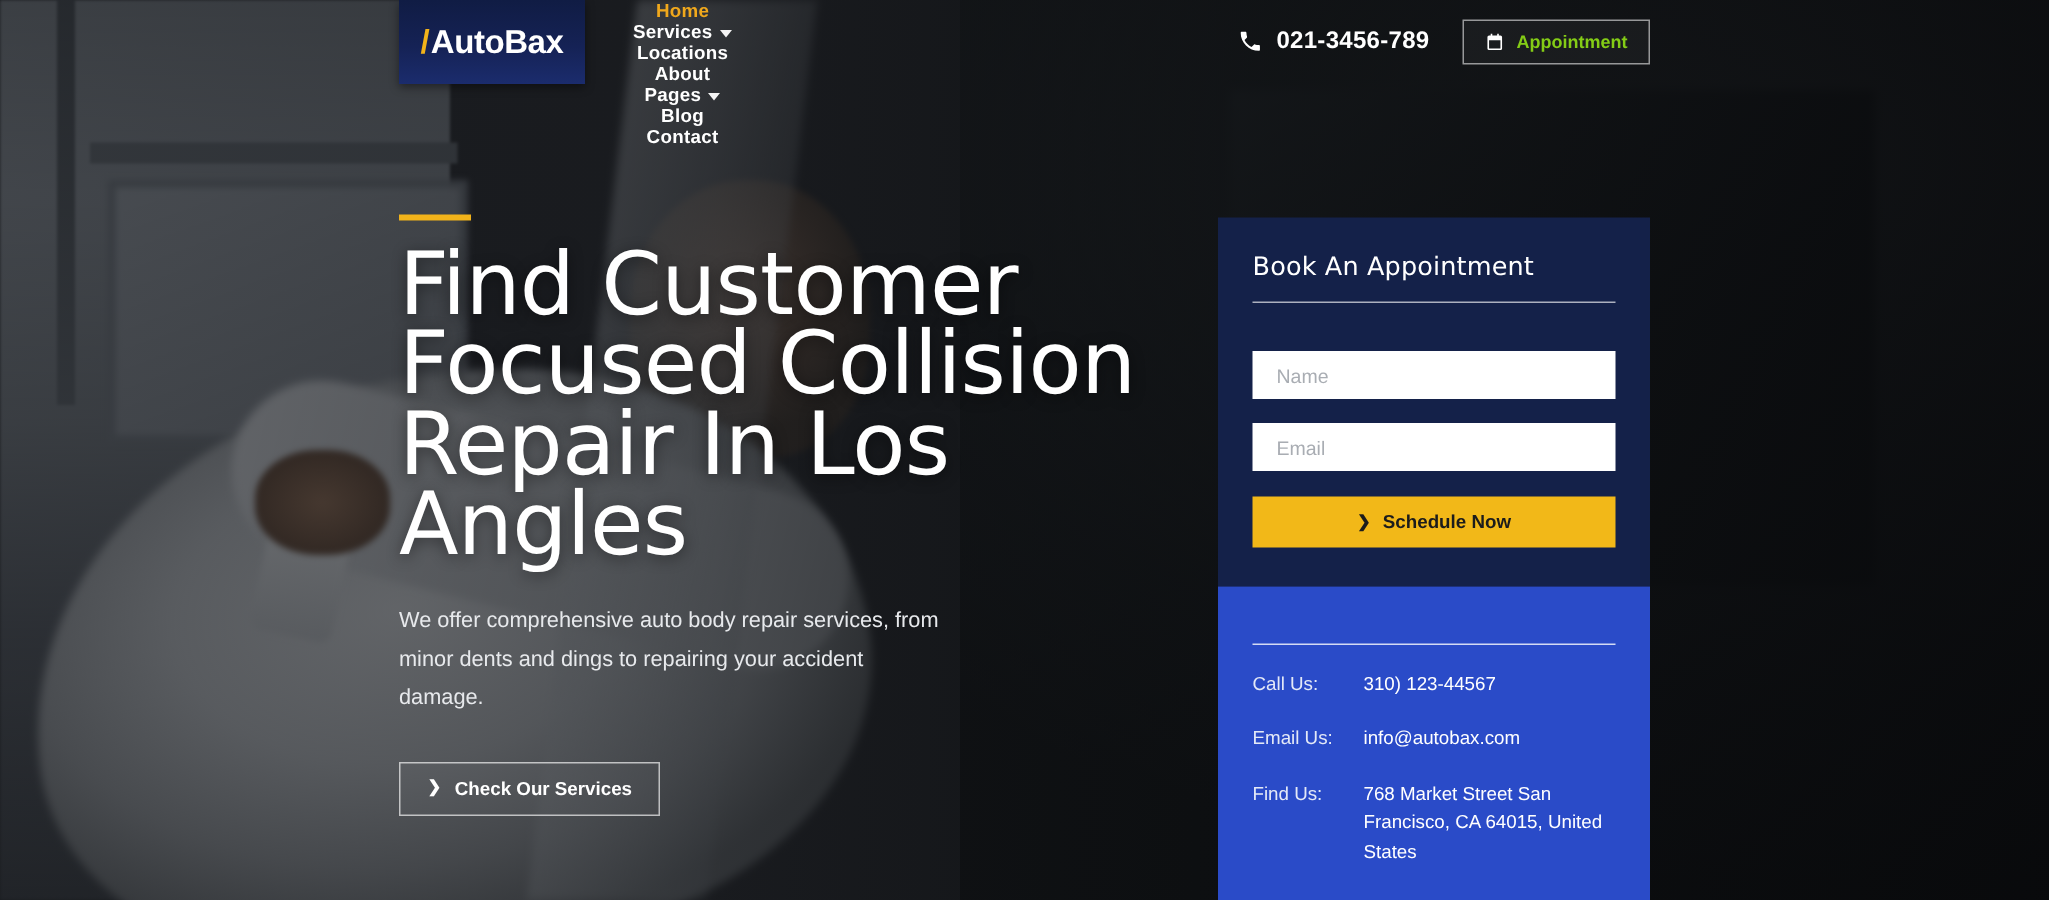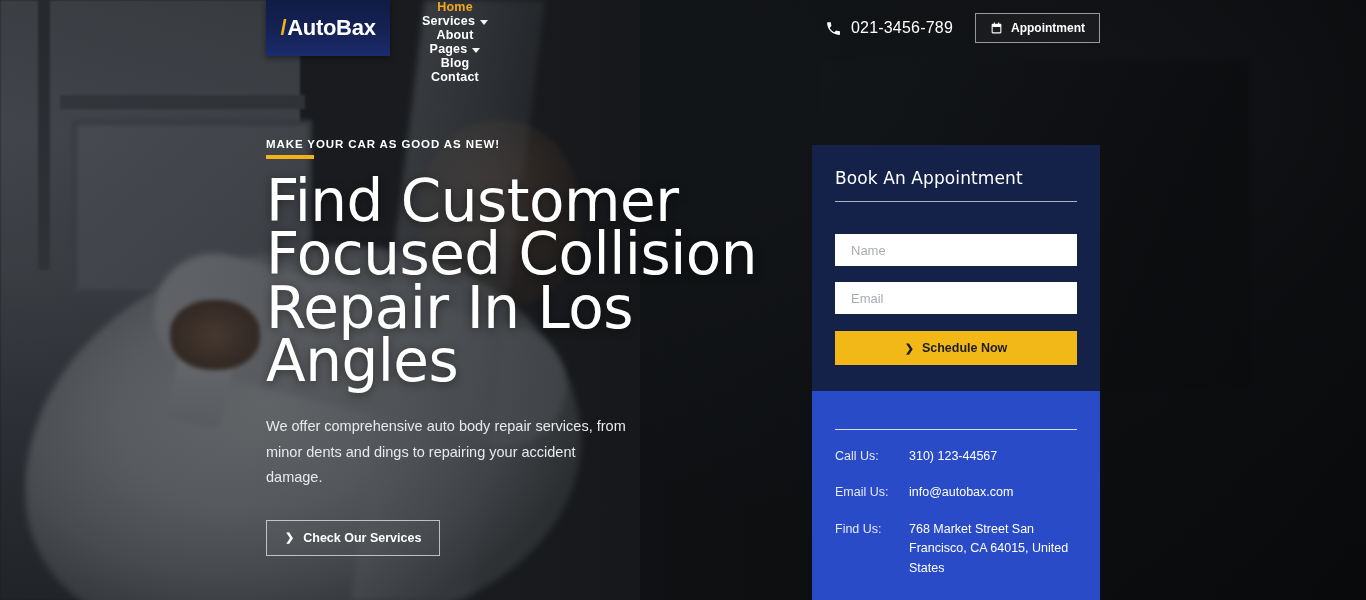--- a/index.html
+++ b/index.html
@@ -140,30 +140,30 @@
     border-right:4px solid transparent;
     border-top:5px solid currentColor;
     margin-top:2px; opacity:.95;
   }
 
   .head-right{
     margin-left:auto; margin-right:266px;
     display:flex; align-items:center; gap:22px;
   }
   .phone{
-    display:flex; align-items:flex-end; gap:9px;
-    color:#ffffff; font-size:16px; font-weight:normal;
+    display:flex; align-items:flex-start; gap:9px;
+    color:#ffffff; font-size:16px; font-weight:bold;
     letter-spacing:.2px; white-space:nowrap;
   }
   .phone svg{ display:block; }
   .appt-btn{
     display:flex; align-items:center; gap:8px;
     height:30px; padding:0 14px;
     border:1px solid rgba(255,255,255,.55);
-    color:#ffffff; font-size:12px; font-weight:bold;
+    color:#84cc16; font-size:12px; font-weight:bold;
     white-space:nowrap; cursor:pointer;
     background:rgba(255,255,255,.04);
   }
 
   
   .hero{
     position:absolute; left:266px; top:138px; width:560px;
     z-index:30;
   }
   .eyebrow{
@@ -280,20 +280,23 @@
 
     <nav class="nav">
       <div class="nav-item active">
           <span>Home</span>
         </div>
       <div class="nav-item">
           <span>Services</span>
           <span class="caret"></span>
         </div>
       <div class="nav-item">
+          <span>Locations</span>
+        </div>
+      <div class="nav-item">
           <span>About</span>
         </div>
       <div class="nav-item">
           <span>Pages</span>
           <span class="caret"></span>
         </div>
       <div class="nav-item">
           <span>Blog</span>
         </div>
       <div class="nav-item">
@@ -311,21 +314,20 @@
       <div class="appt-btn">
         <svg width="13" height="13" viewBox="0 0 24 24" fill="#ffffff">
             <path d="M7 1h2v2h6V1h2v2h2a2 2 0 0 1 2 2v14a2 2 0 0 1-2 2H5a2 2 0 0 1-2-2V5a2 2 0 0 1 2-2h2V1zM5 9v10h14V9H5z"></path>
           </svg>
         <span>Appointment</span>
       </div>
     </div>
   </div>
 
   <div class="hero">
-    <div class="eyebrow">MAKE YOUR CAR AS GOOD AS NEW!</div>
     <div class="eyebrow-rule"></div>
     <h1 class="hero-title">Find Customer
 Focused Collision
 Repair In Los Angles</h1>
     <p class="hero-sub">We offer comprehensive auto body repair services, from minor dents and dings to repairing your accident damage.</p>
     <div class="hero-btn">
       <span class="chev">❯</span>
       <span>Check Our Services</span>
     </div>
   </div>

